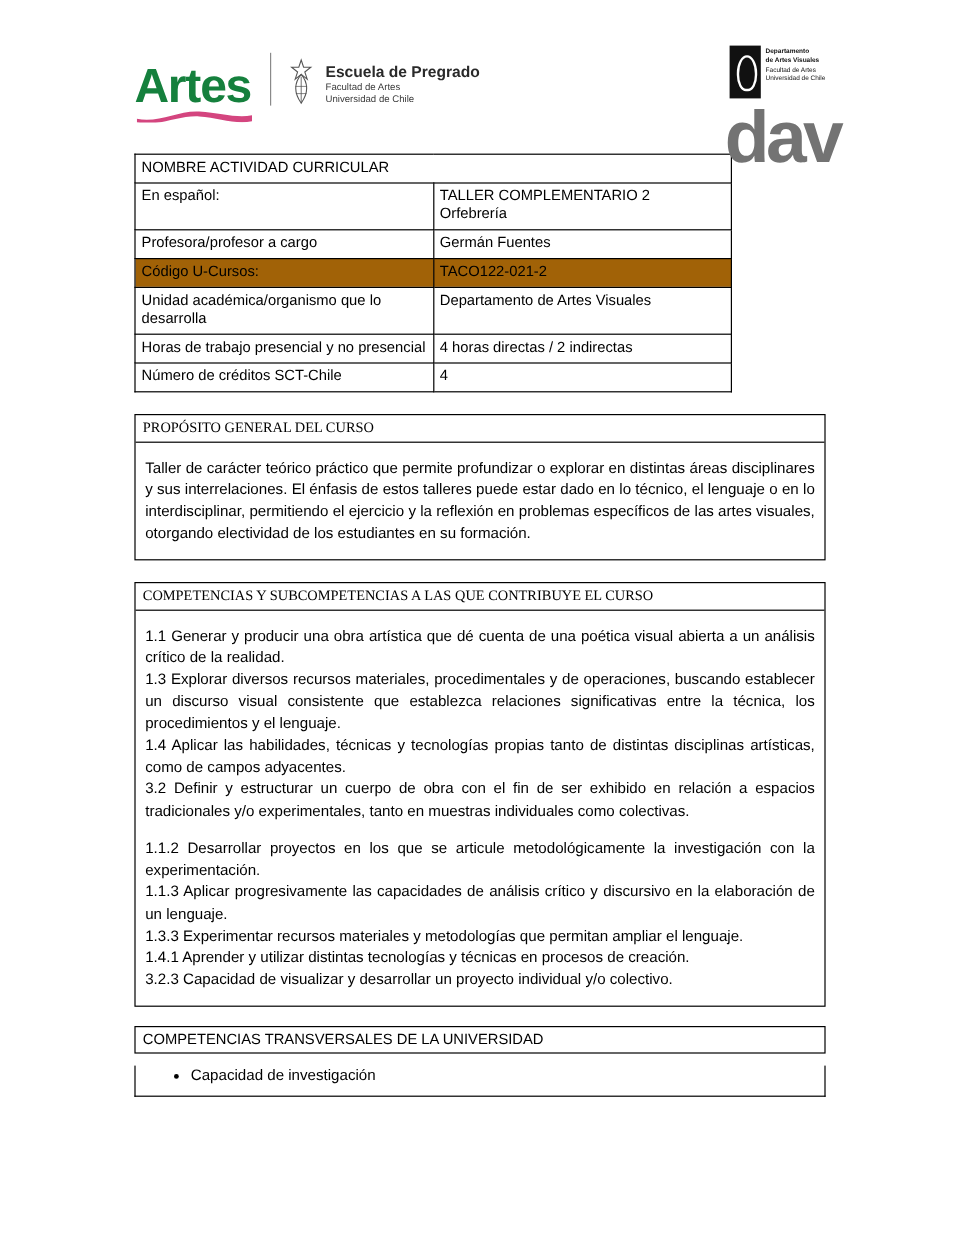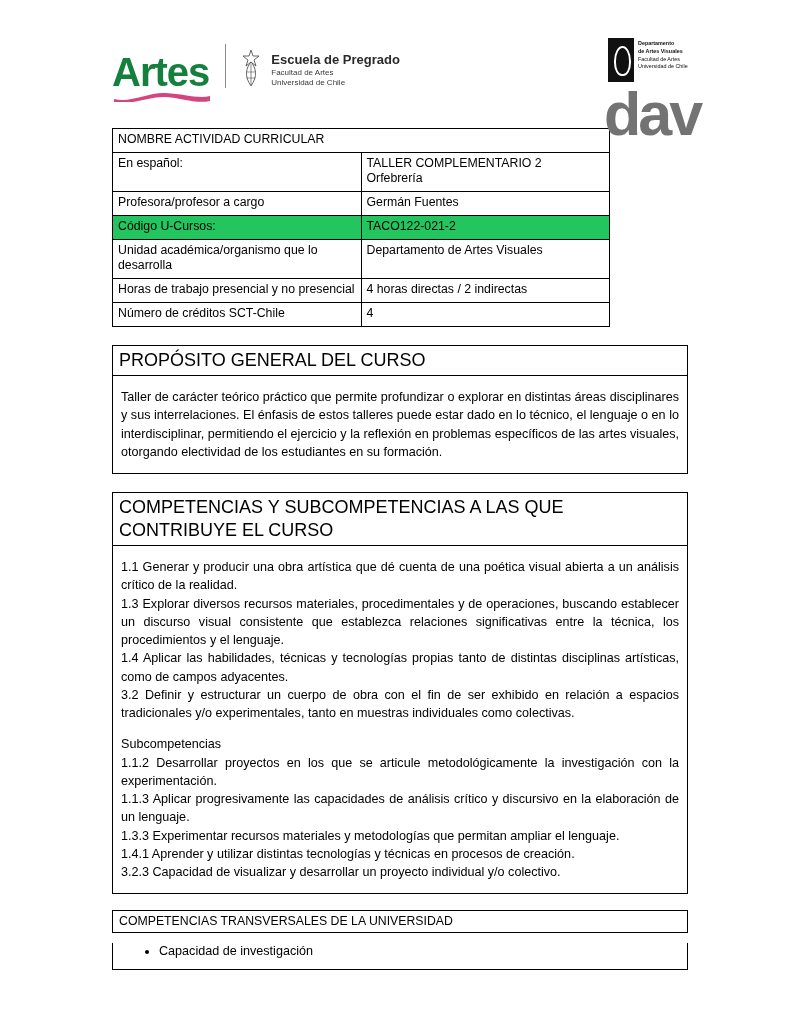--- a/index.html
+++ b/index.html
@@ -142,38 +142,39 @@
     font-size: 12.3px;
     vertical-align: top;
     line-height: 1.28;
   }
   td.titlecell {
     font-size: 12.3px;
     padding-top: 4px;
     padding-bottom: 5px;
   }
   td.shaded {
-    background: #22c55e;
+    background: #a16207;
   }
   .col-left { width: 289px; }
   .col-right { width: 287px; }
   .spacer-16 { height: 16px; }
   .spacer-18 { height: 18px; }
 
   .section {
     border: 1px solid #000;
     width: 576px;
     box-sizing: border-box;
     margin: 0 112px;
   }
   .section-head {
     border-bottom: 1px solid #000;
     padding: 3px 6px 4px 6px;
-    font-size: 18px;
+    font-size: 12px;
     line-height: 1.25;
+    font-family: Liberation Serif, serif;
   }
   .section-body {
     padding: 12px 8px 12px 8px;
     font-size: 12.6px;
     line-height: 1.45;
   }
   .section-body p {
     margin: 0;
     text-align: justify;
   }
@@ -299,21 +300,20 @@
   <div class="spacer-18"></div>
 
   <div class="section">
     <div class="section-head">COMPETENCIAS Y SUBCOMPETENCIAS A LAS QUE CONTRIBUYE EL CURSO</div>
     <div class="section-body">
       <p>1.1 Generar y producir una obra artística que dé cuenta de una poética visual abierta a un análisis crítico de la realidad.</p>
       <p>1.3 Explorar diversos recursos materiales, procedimentales y de operaciones, buscando establecer un discurso visual consistente que establezca relaciones significativas entre la técnica, los procedimientos y el lenguaje.</p>
       <p>1.4 Aplicar las habilidades, técnicas y tecnologías propias tanto de distintas disciplinas artísticas, como de campos adyacentes.</p>
       <p>3.2 Definir y estructurar un cuerpo de obra con el fin de ser exhibido en relación a espacios tradicionales y/o experimentales, tanto en muestras individuales como colectivas.</p>
       <div class="gap"></div>
-      <p class="nj">Subcompetencias</p>
       <p>1.1.2 Desarrollar proyectos en los que se articule metodológicamente la investigación con la experimentación.</p>
       <p>1.1.3 Aplicar progresivamente las capacidades de análisis crítico y discursivo en la elaboración de un lenguaje.</p>
       <p class="nj">1.3.3 Experimentar recursos materiales y metodologías que permitan ampliar el lenguaje.</p>
       <p class="nj">1.4.1 Aprender y utilizar distintas tecnologías y técnicas en procesos de creación.</p>
       <p class="nj">3.2.3 Capacidad de visualizar y desarrollar un proyecto individual y/o colectivo.</p>
     </div>
   </div>
 
   <div class="spacer-16"></div>
 

